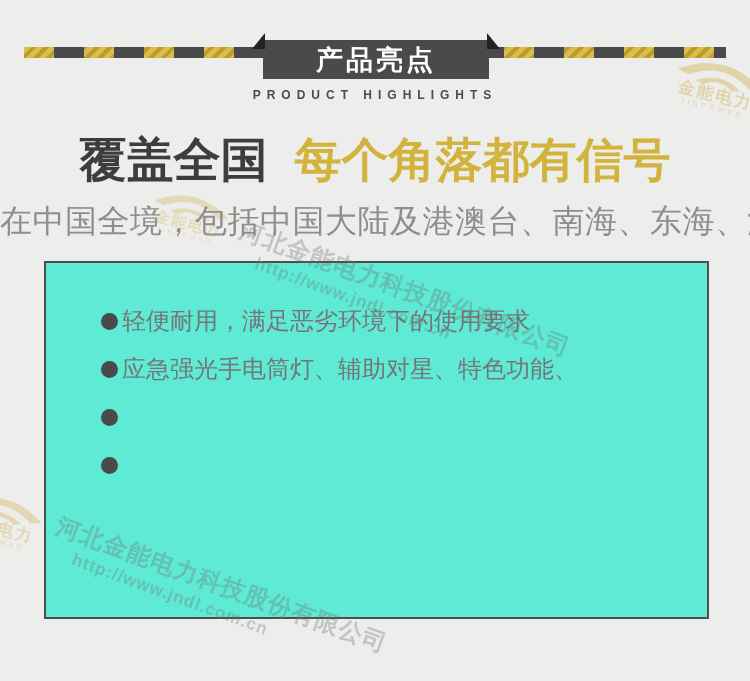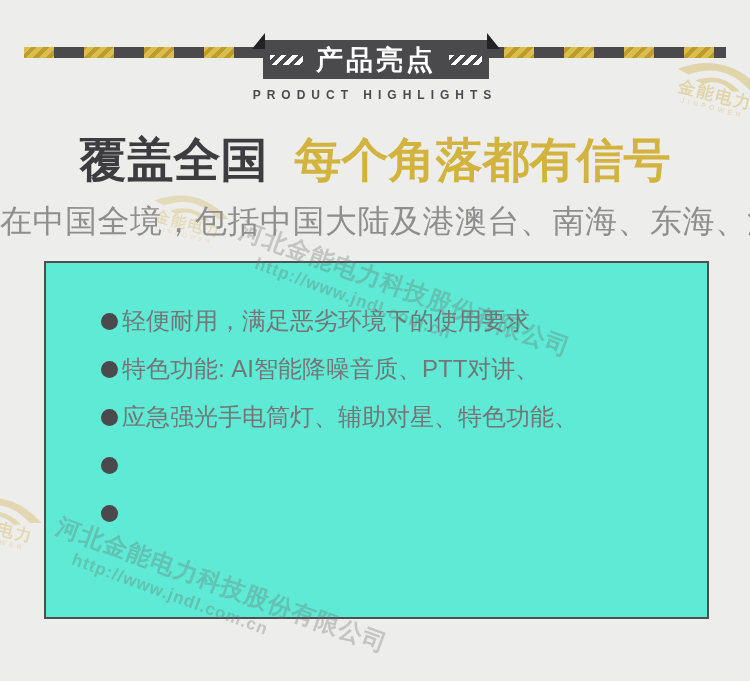--- a/index.html
+++ b/index.html
@@ -13,21 +13,21 @@
 
   
   .ribbon-band{
     position:absolute;left:24px;top:47px;width:702px;height:11px;z-index:1;
     background-image:
       repeating-linear-gradient(90deg, rgba(0,0,0,0) 0 30px, var(--dark) 30px 60px),
       repeating-linear-gradient(135deg, #d9be4e 0 5px, #bb9c2d 5px 9px);
   }
   .ribbon-box{
     position:absolute;left:263px;top:40px;width:226px;height:39px;z-index:2;
-    background:var(--dark);display:flex;align-items:center;justify-content:center;gap:13px;
+    background:var(--dark);display:flex;align-items:center;justify-content:center;gap:13px;flex-direction:column;
   }
   .flap{position:absolute;width:13px;height:16px;top:-7px;background:#232326;}
   .flap-l{left:-11px;clip-path:polygon(100% 0,100% 100%,0 100%);}
   .flap-r{right:-11px;clip-path:polygon(0 0,100% 100%,0 100%);}
   .hatch{
     width:33px;height:10px;
     background:repeating-linear-gradient(135deg,#ffffff 0 4px,rgba(0,0,0,0) 4px 8px);
   }
   .ribbon-title{font-size:27px;font-weight:700;color:#ffffff;letter-spacing:3px;white-space:nowrap;}
   .ribbon-sub{
@@ -95,24 +95,20 @@
   </section>
 
   <section class="hl-box">
     <ul id="hl-list">
         <li class="hl-item">
           <span class="dot"></span>
           <span>轻便耐用，满足恶劣环境下的使用要求</span>
         </li>
         <li class="hl-item">
           <span class="dot"></span>
-          <span>特色功能: AI智能降噪音质、PTT对讲、</span>
-        </li>
-        <li class="hl-item">
-          <span class="dot"></span>
           <span>应急强光手电筒灯、辅助对星、特色功能、</span>
         </li>
         <li class="hl-item">
           <span class="dot"></span>
         </li>
         <li class="hl-item">
           <span class="dot"></span>
         </li>
       </ul>
   </section>

